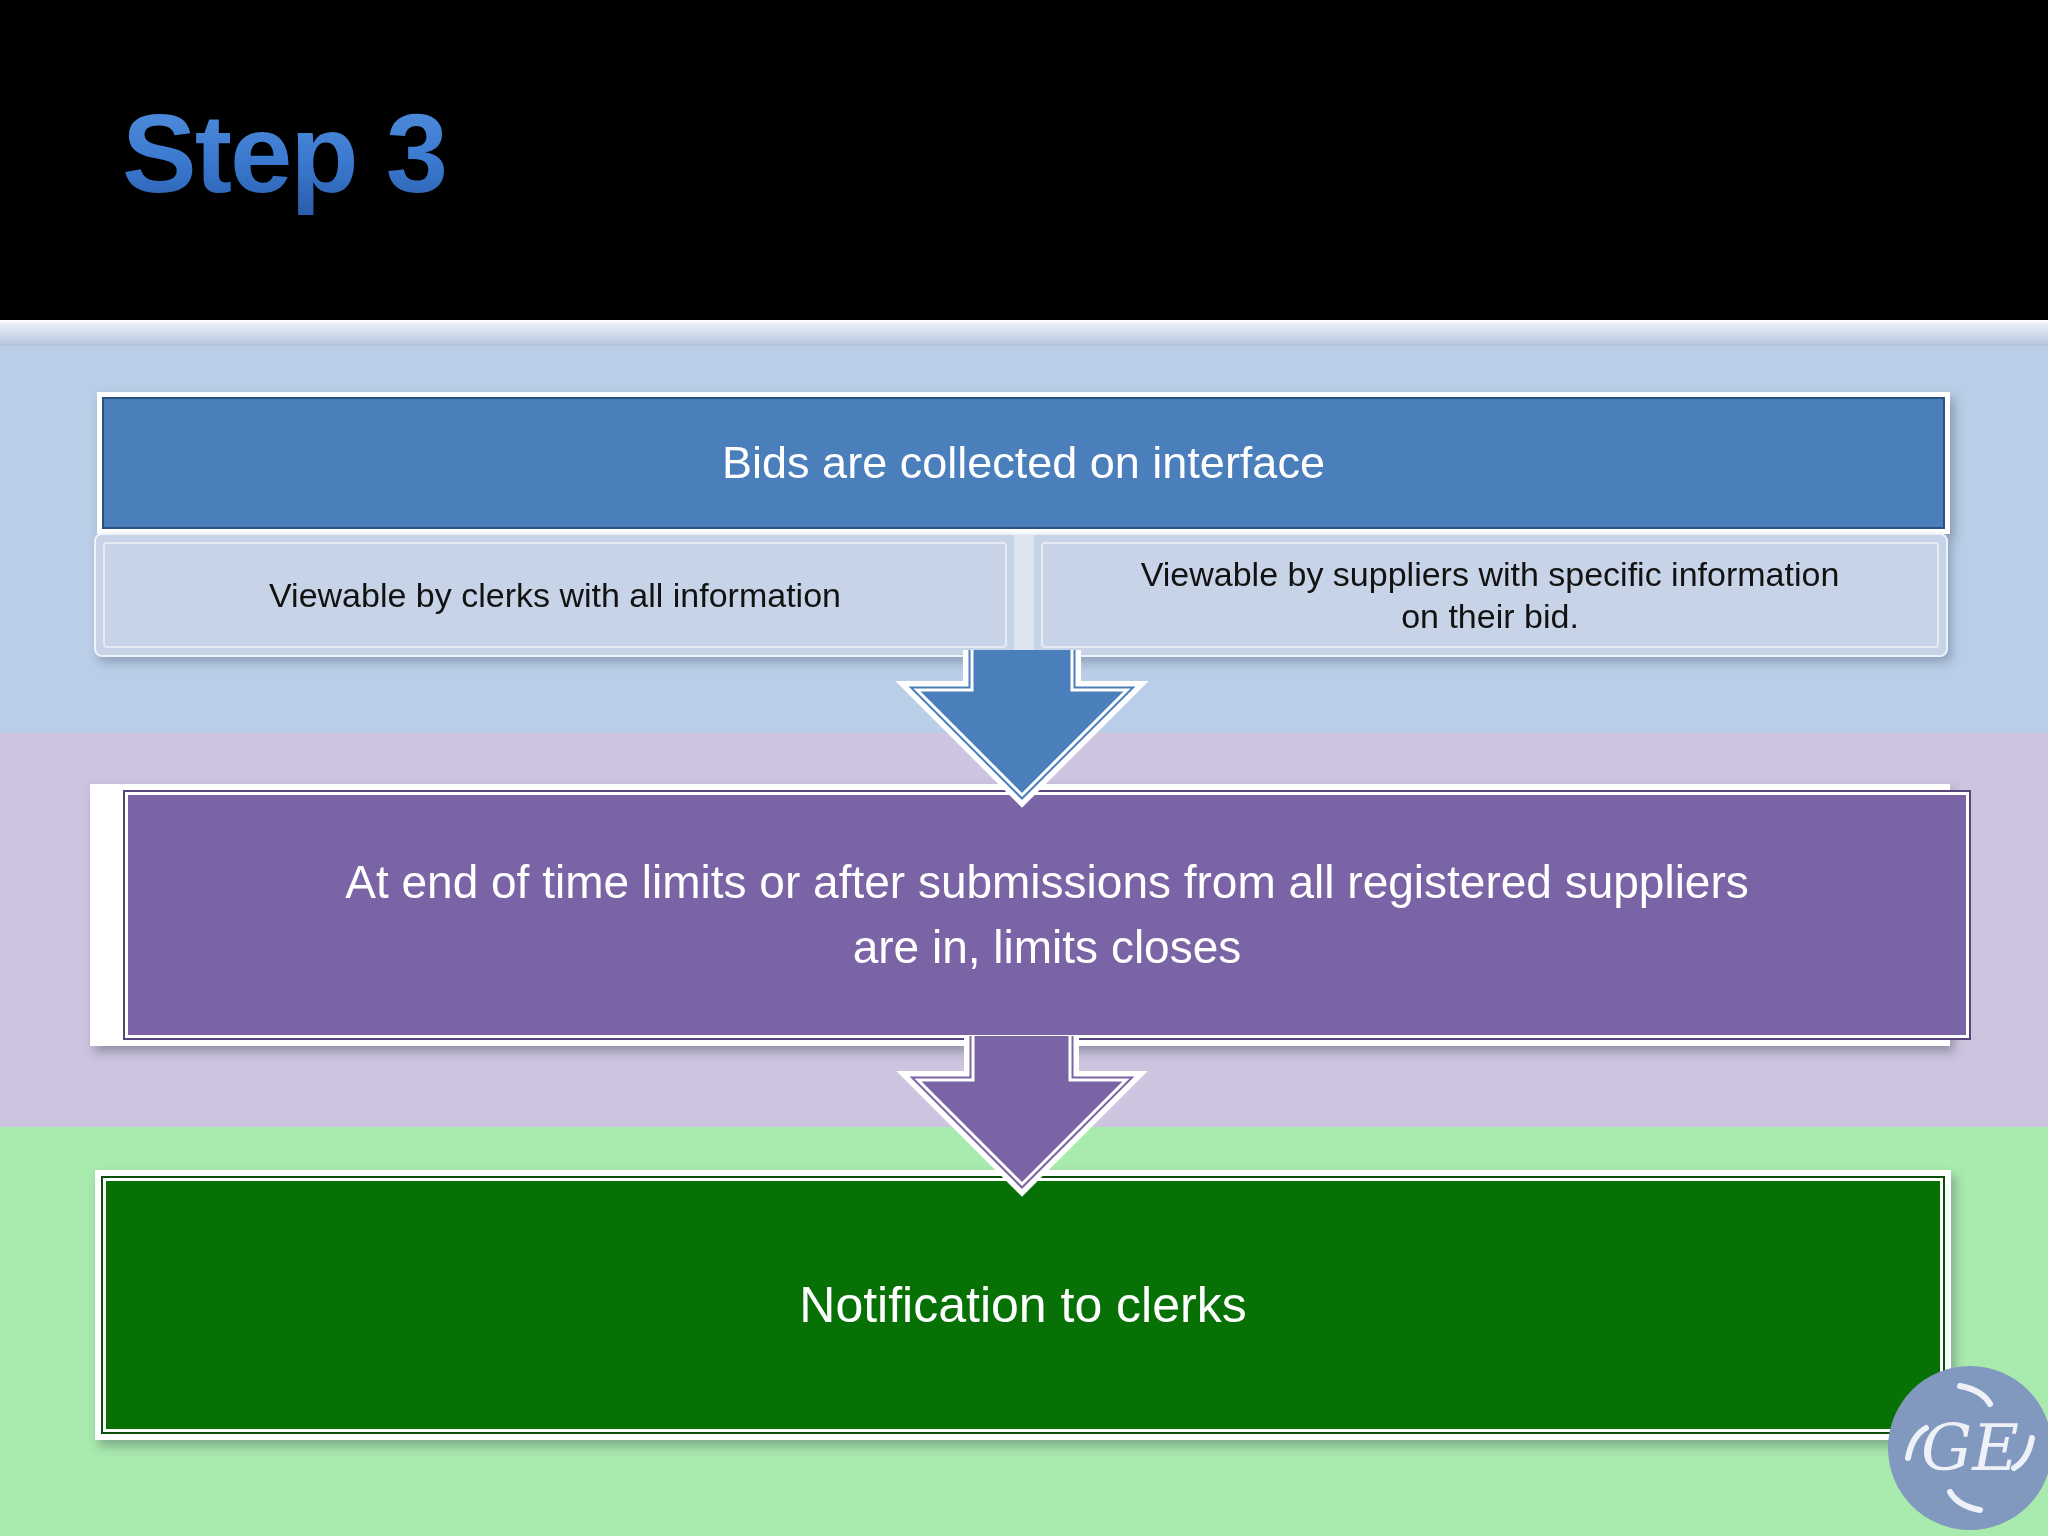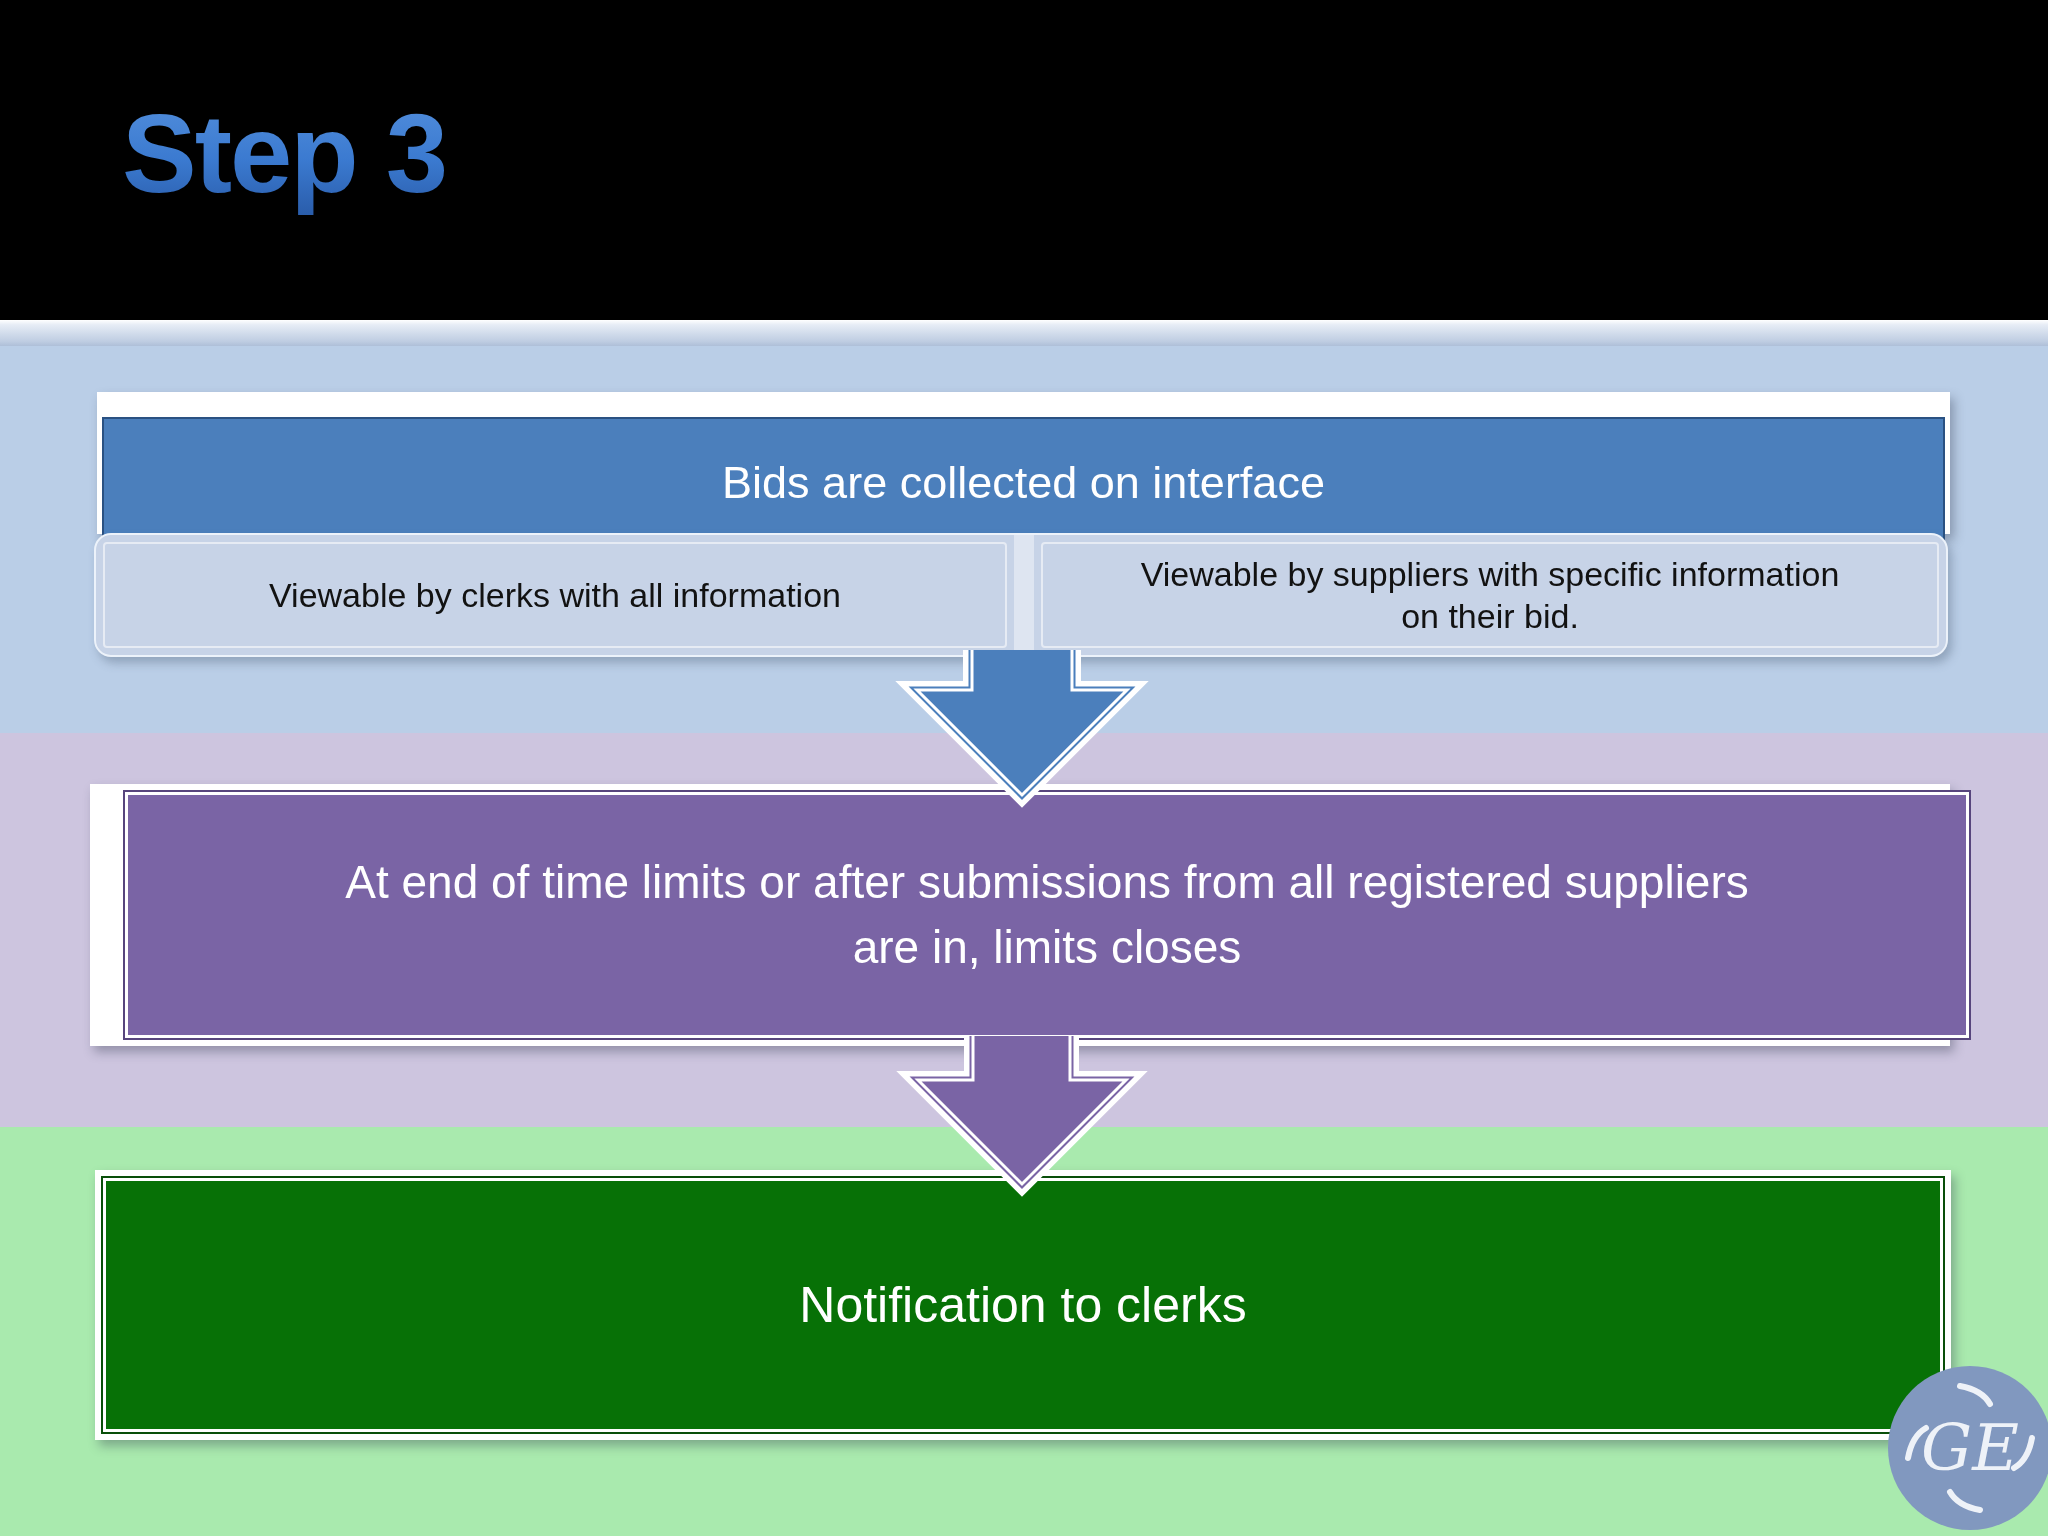--- a/index.html
+++ b/index.html
@@ -25,33 +25,33 @@
     background:linear-gradient(180deg,#5490dd 0%,#3b7ad0 55%,#2a5dab 100%);
     -webkit-background-clip:text;background-clip:text;-webkit-text-fill-color:transparent;
   }
 
   
   .frame{position:absolute;background:#fff;box-shadow:4px 6px 10px rgba(40,50,70,.35);}
   .frame .inner{width:100%;height:100%;box-sizing:border-box;
     display:flex;align-items:center;justify-content:center;text-align:center;color:#fff;}
   .frame-blue{left:97px;top:392px;width:1853px;height:142px;padding:5px;box-sizing:border-box;}
   .frame-blue .inner{border:2px solid #2a5182;background:var(--box_blue,#4b7fbc);
-    font-size:45px;margin-top:20px;}
+    font-size:45px;}
   .frame-purple{left:90px;top:784px;width:1860px;height:262px;padding:6px;box-sizing:border-box;}
   .frame-purple .inner{border:2px solid #57457d;background:var(--box_purple,#7a64a5);
     box-shadow:inset 0 0 0 3px #fff;font-size:46px;line-height:1.42;flex-direction:column;margin-left:27px;}
   .frame-green{left:95px;top:1170px;width:1856px;height:270px;padding:6px;box-sizing:border-box;}
   .frame-green .inner{border:2px solid #094f09;background:var(--box_green,#077106);
     box-shadow:inset 0 0 0 3px #fff;font-size:50px;}
 
   
   .note-row{
     position:absolute;left:94px;top:533px;width:1854px;height:124px;
     background:var(--note_fill,#c7d3e7);
-    border:2px solid rgba(240,245,252,.9);box-sizing:border-box;border-radius:17px;
+    border:2px solid rgba(240,245,252,.9);box-sizing:border-box;border-radius:8px;
     box-shadow:4px 6px 10px rgba(70,85,110,.35);
     display:grid;grid-template-columns:918px 20px auto;
   }
   .note-cell{position:relative;display:flex;align-items:center;justify-content:center;
     text-align:center;color:#121212;font-size:34px;line-height:1.25;}
   .note-cell::before{content:"";position:absolute;inset:7px;border:2px solid rgba(255,255,255,.55);
     border-radius:4px;pointer-events:none;}
   .note-divider{background:rgba(255,255,255,.42);}
   .note-right-text{max-width:720px;}
 

